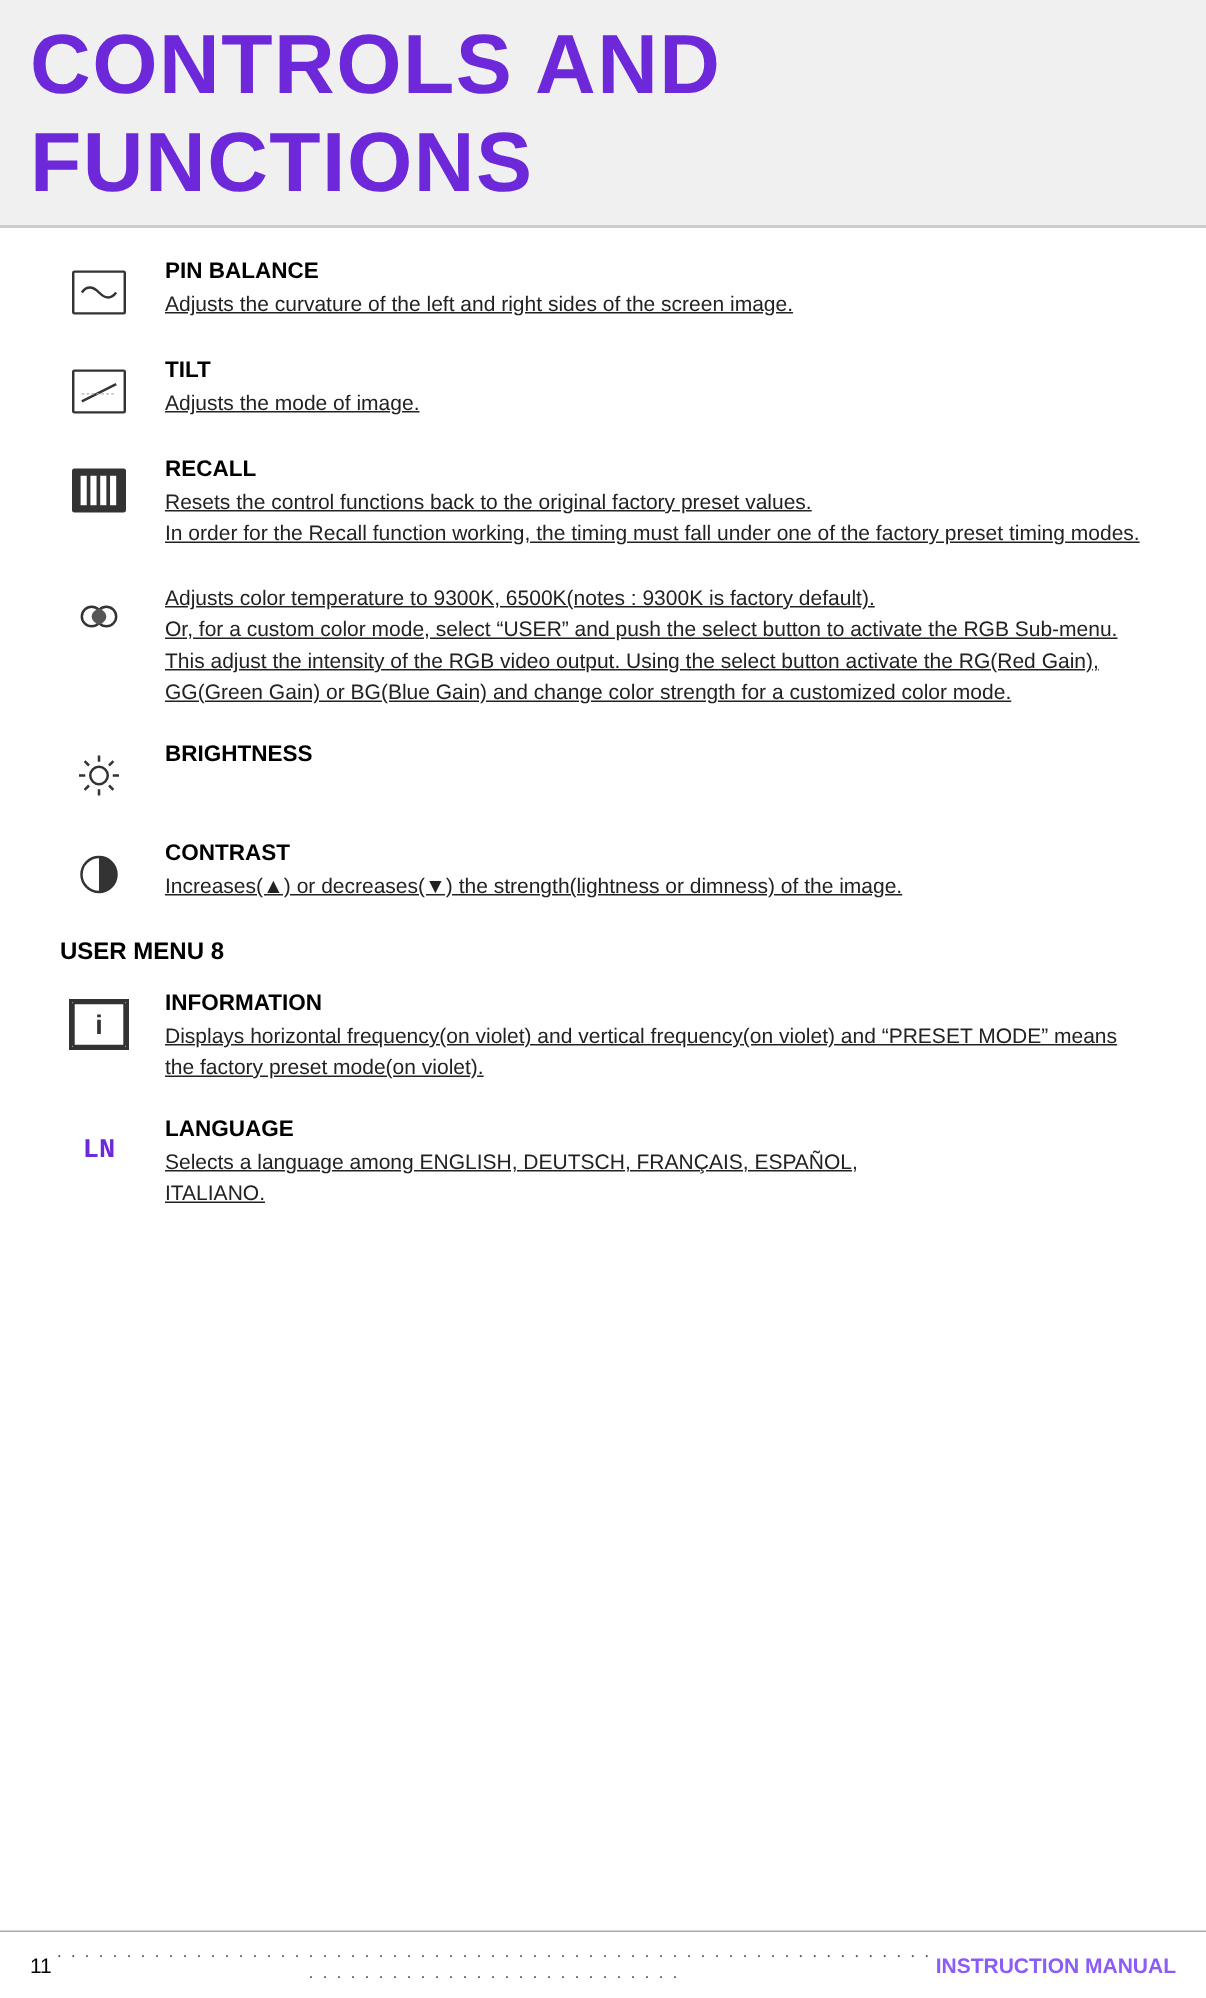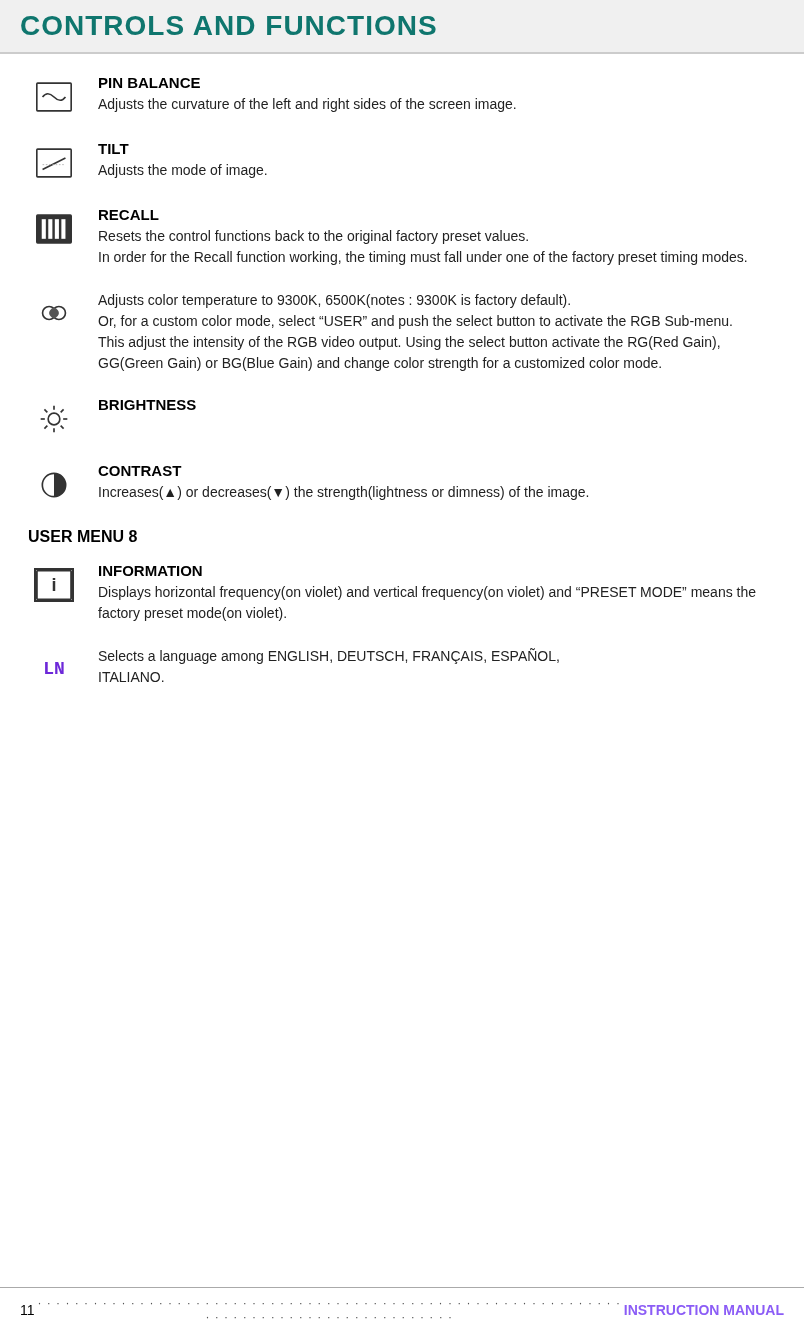--- a/index.html
+++ b/index.html
@@ -13,28 +13,28 @@
       position: relative;
     }
 
     .page-header {
       background: #f0f0f0;
       padding: 10px 20px 10px 20px;
       border-bottom: 2px solid #ccc;
     }
 
     .page-title {
-      font-size: 28px;
+      font-size: 56px;
       font-weight: 900;
-      color: #0f766e;
+      color: #6d28d9;
       letter-spacing: 1px;
     }
 
     .content {
-      padding: 20px 40px 20px 28px;
+      padding: 20px 40px 20px 40px;
     }
 
     .section-item {
       display: flex;
       align-items: flex-start;
       margin-bottom: 22px;
     }
 
     .icon-box {
       width: 52px;
@@ -56,20 +56,21 @@
       font-weight: 700;
       font-size: 15px;
       margin-bottom: 3px;
       color: #000;
     }
 
     .item-desc {
       font-size: 14px;
       color: #222;
       line-height: 1.5;
+      text-decoration: underline;
     }
 
     .section-header {
       font-weight: 700;
       font-size: 16px;
       margin: 18px 0 16px 0;
       color: #000;
     }
 
     .page-footer {
@@ -272,20 +273,21 @@
       <div class="item-title">INFORMATION</div>
       <div class="item-desc">Displays horizontal frequency(on violet) and vertical frequency(on violet) and “PRESET MODE” means the factory preset mode(on violet).</div>
     </div>
   </div>
 
   <div class="section-item">
     <div class="icon-box">
       <span class="ln-icon">LN</span>
     </div>
     <div class="text-block">
+      <div class="item-title">LANGUAGE</div>
       <div class="item-desc">Selects a language among ENGLISH, DEUTSCH, FRANÇAIS, ESPAÑOL,<br>ITALIANO.</div>
     </div>
   </div>
 
 </div>
 
 <div class="page-footer">
   <span class="footer-page">11</span>
   <span class="footer-dots">· · · · · · · · · · · · · · · · · · · · · · · · · · · · · · · · · · · · · · · · · · · · · · · · · · · · · · · · · · · · · · · · · · · · · · · · · · · · · · · · · · · · · · · · · ·</span>
   <span class="footer-title">INSTRUCTION  MANUAL</span>

